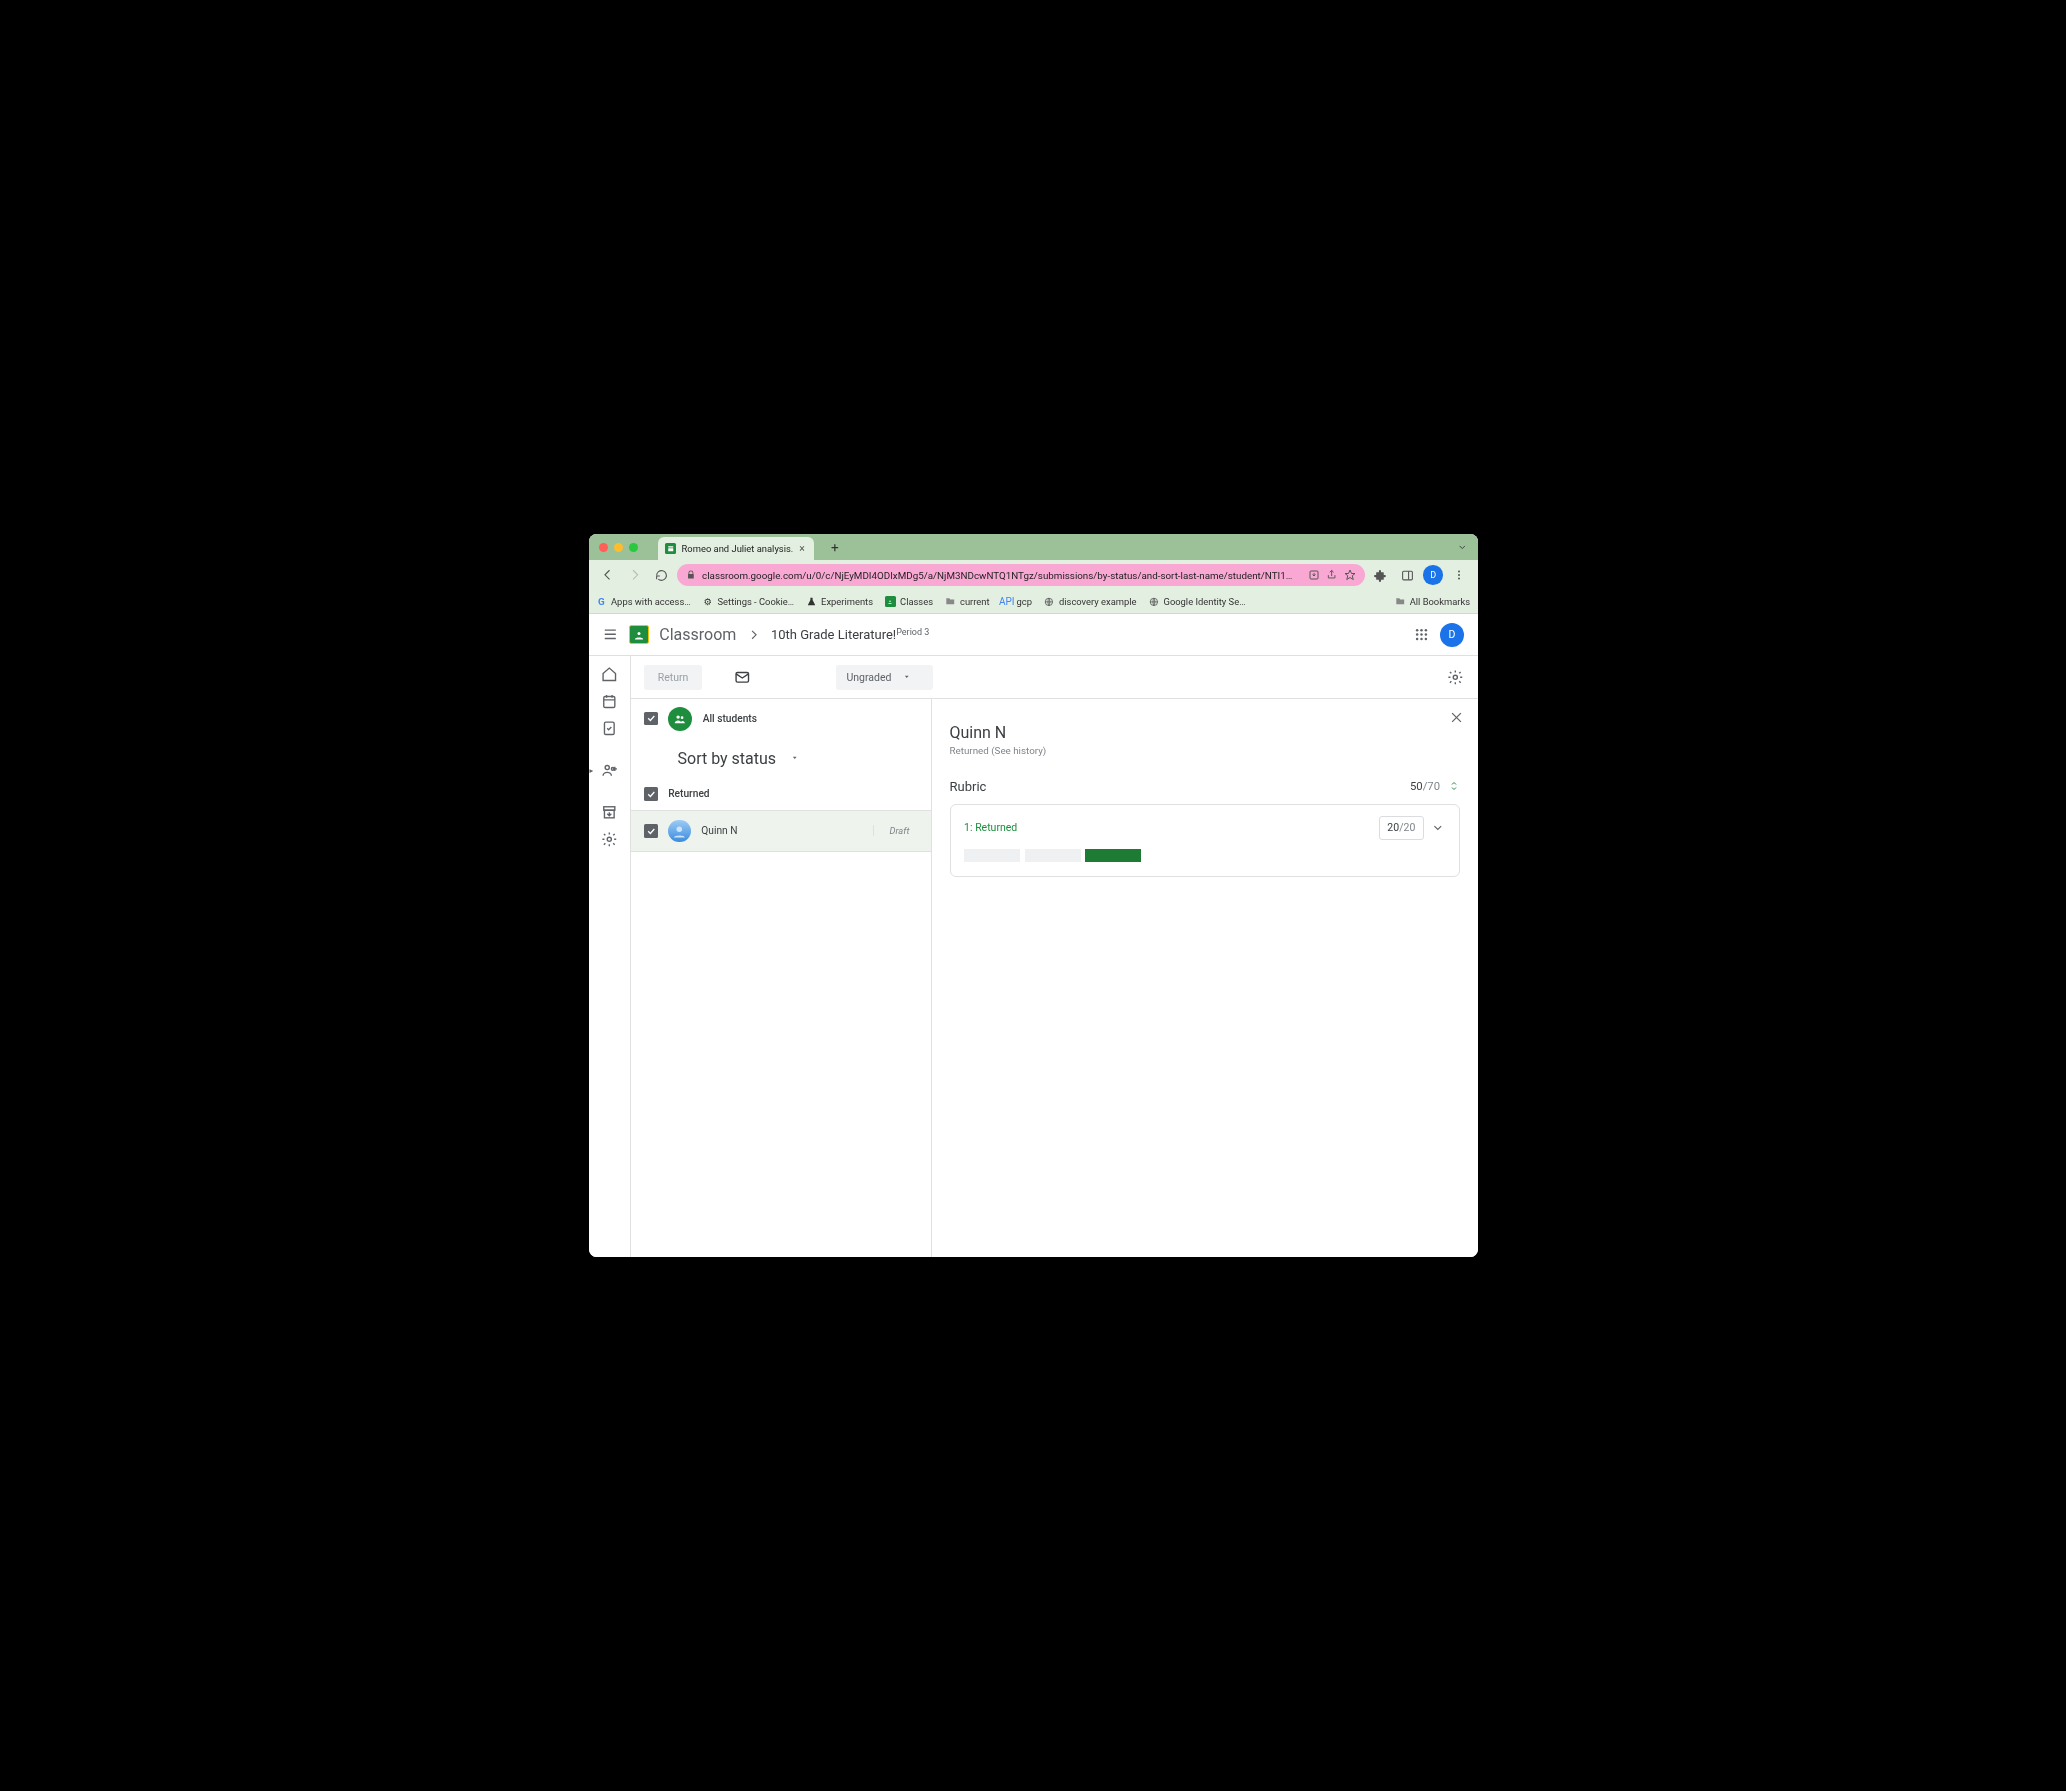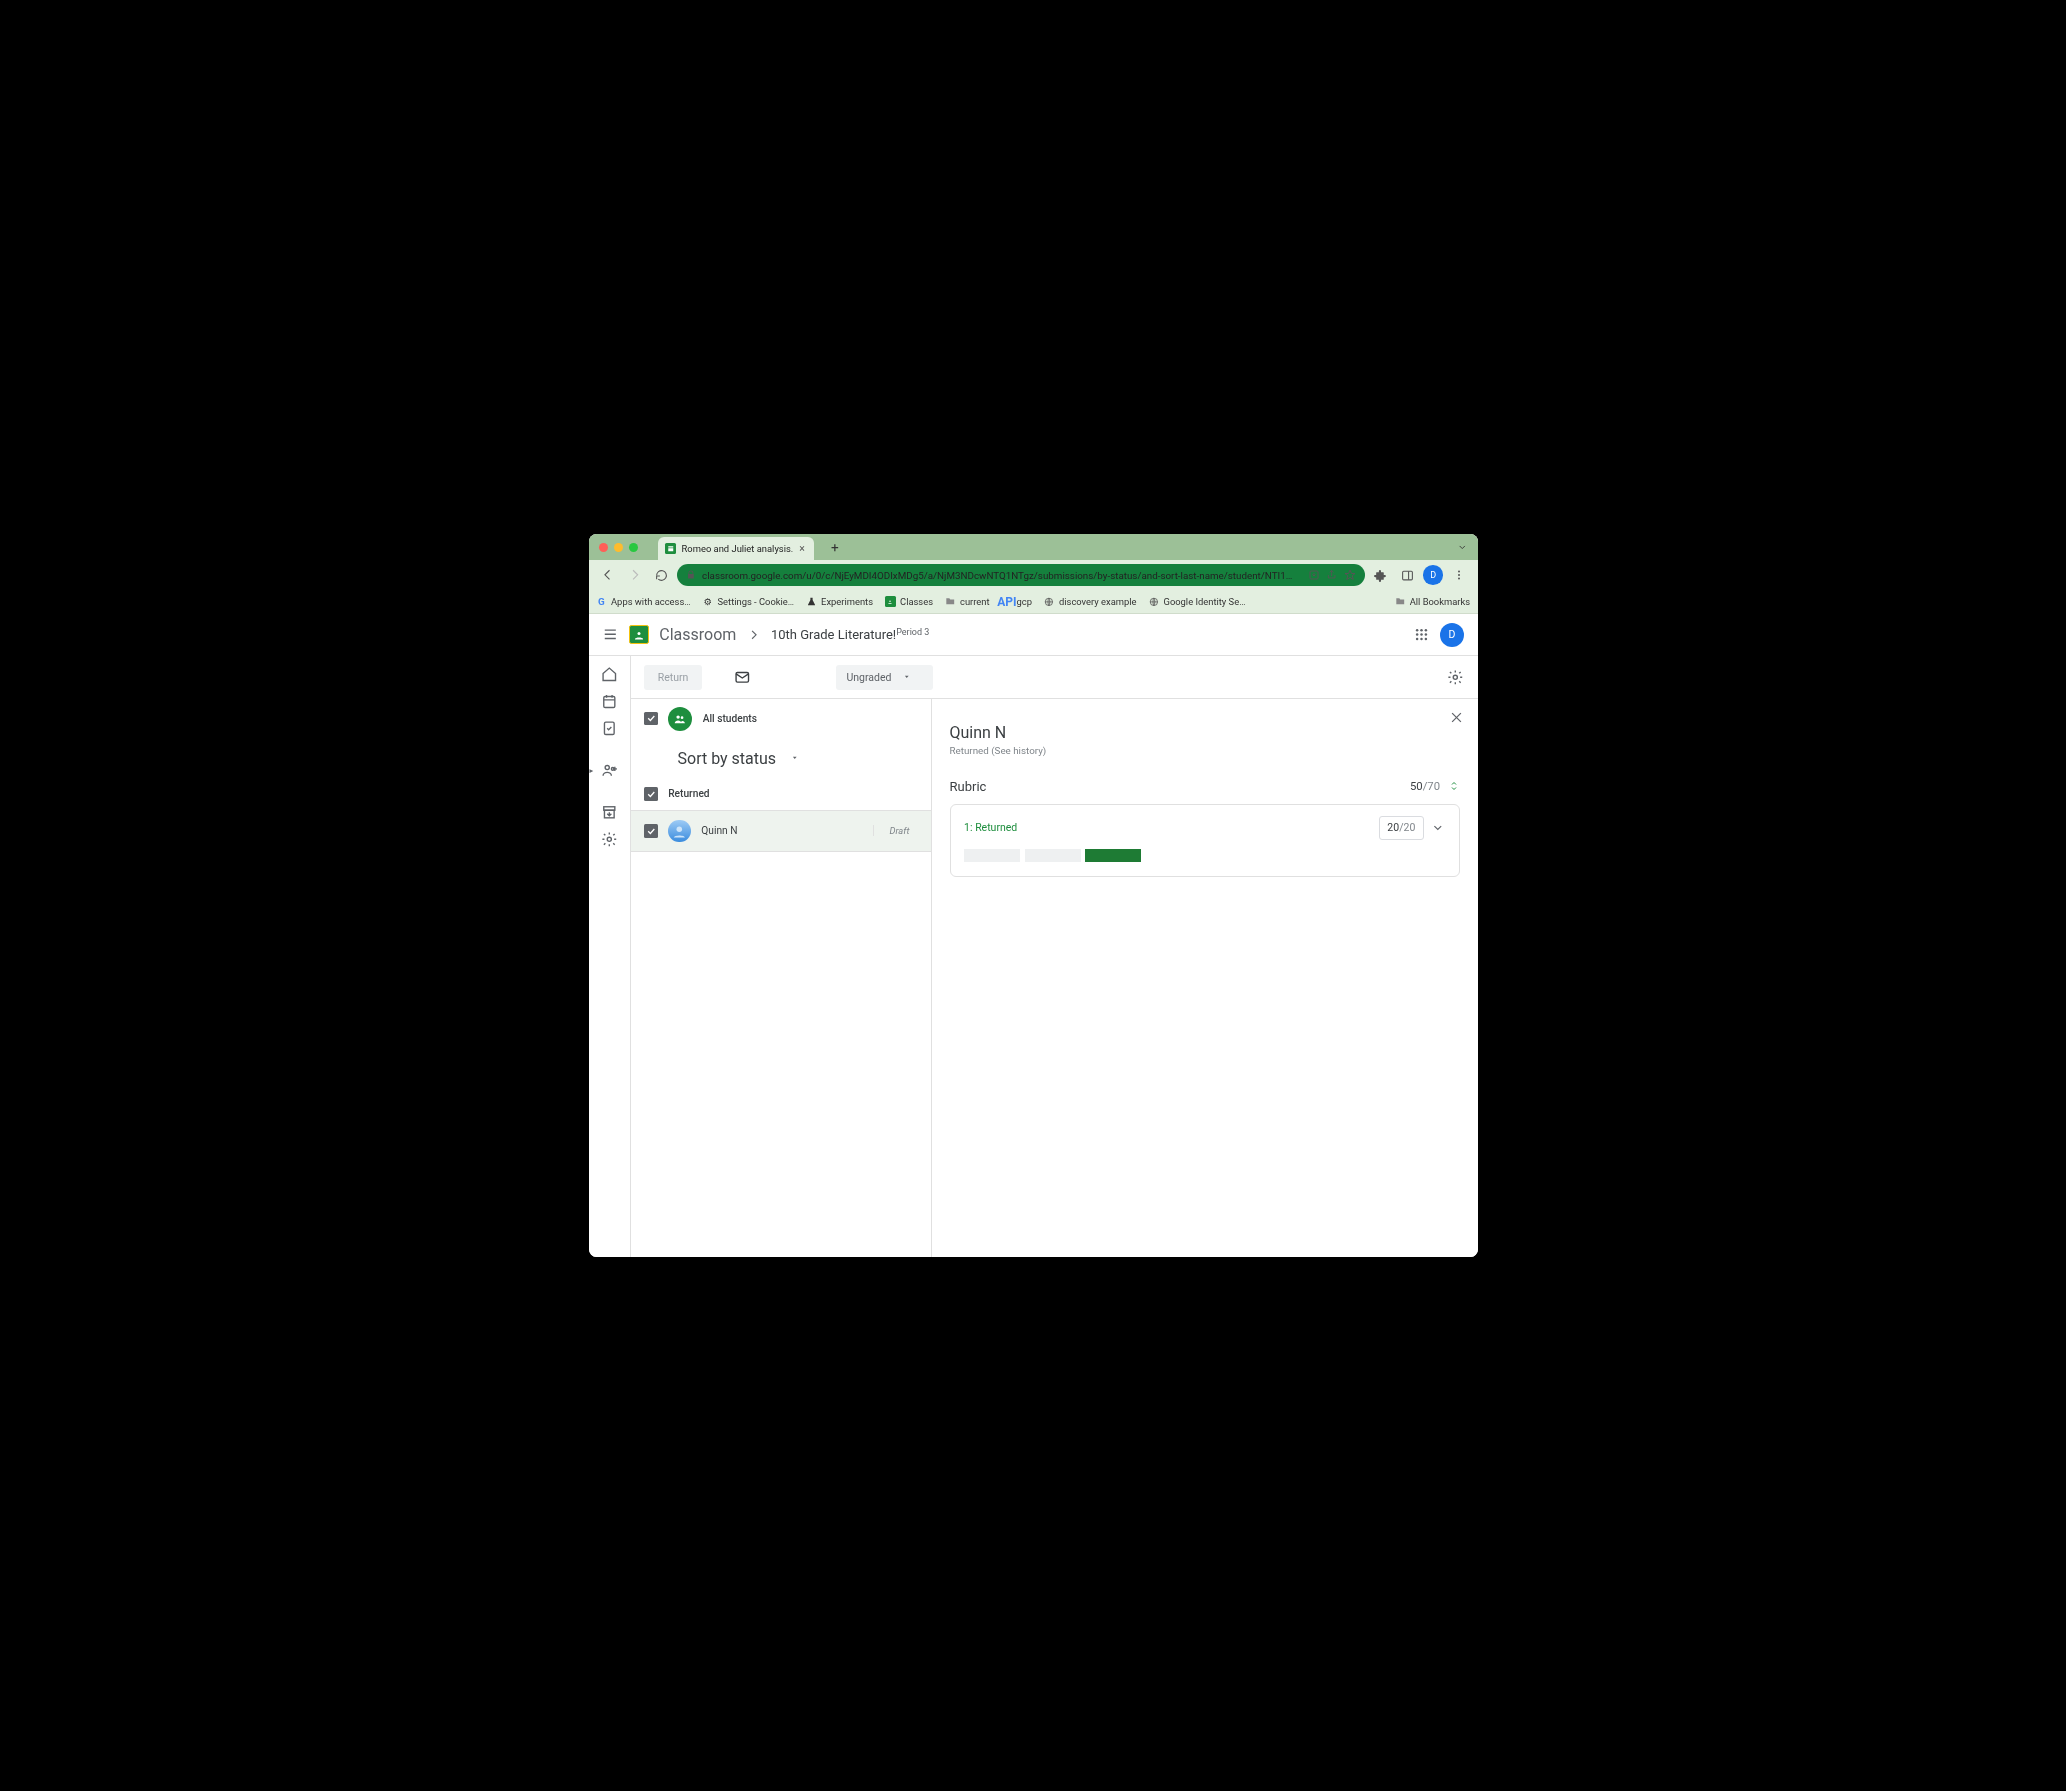--- a/index.html
+++ b/index.html
@@ -13,21 +13,21 @@
   .tab { margin-left:13.6px; background:#e3efe0; height:22.6px; border-radius:6px 6px 0 0; display:flex; align-items:center; padding:0 9px 0 7.5px; gap:6px; font-size:9.4px; color:#222; min-width:151px; position:relative; top:1.5px;}
   .tab .favicon { width:10.5px; height:10.5px; background:#1e8e3e; border-radius:1.5px; display:flex; align-items:center; justify-content:center; }
   .tab .favicon svg{width:7.5px;height:7.5px;fill:#fff;}
   .tab .close{ margin-left:auto; color:#555; font-size:10.5px; cursor:pointer;}
   .newtab { width:21px; height:21px; display:flex; align-items:center; justify-content:center; color:#333; font-size:13.6px; cursor:pointer; margin-left:4.5px;}
   .chev-down { margin-left:auto; color:#333; cursor:pointer;}
   
   .toolbar { background:#e3efe0; height:30px; display:flex; align-items:center; padding:0 7.5px; gap:4.5px;}
   .tbtn { width:22.6px; height:22.6px; display:flex; align-items:center; justify-content:center; color:#555; cursor:pointer; border-radius:50%;}
   .tbtn.disabled{color:#aaa; cursor:default;}
-  .urlbar { flex:1; background:#15803d; border-radius:15px; height:22.6px; display:flex; align-items:center; padding:0 9px; gap:6px; font-size:9.8px; color:#222;}
+  .urlbar { flex:1; background:#f9a8d4; border-radius:15px; height:22.6px; display:flex; align-items:center; padding:0 9px; gap:6px; font-size:9.8px; color:#222;}
   .urlbar .lock{color:#555;}
   .urlbar .urltext{flex:1; white-space:nowrap; overflow:hidden; text-overflow:ellipsis;}
   .bookmarks { background:#e3efe0; height:24px; display:flex; align-items:center; padding:0 7.5px; gap:12px; font-size:9.4px; color:#333; border-bottom:0.8px solid #d0dccb;}
   .bm { display:flex; align-items:center; gap:4.5px; cursor:pointer; white-space:nowrap;}
   .bm .ic{width:10.5px;height:10.5px;display:flex;align-items:center;justify-content:center;}
   .bookmarks .spacer{flex:1;}
   
   .app { flex:1; display:flex; flex-direction:column; background:#fff; overflow:hidden;}
   .app-header { height:42px; display:flex; align-items:center; padding:0 13.6px; gap:10.5px; border-bottom:0.8px solid #e0e0e0;}
   .menu-btn{cursor:pointer;color:#5f6368;}
@@ -224,21 +224,21 @@
       </div>
     <div class="bm">
         <span class="ic">
           <svg width="10.5" height="10.5" viewBox="0 0 24 24" fill="#888">
             <path d="M3 5h7l2 3h9v11H3z"></path>
           </svg>
         </span>
         <span>current</span>
       </div>
     <div class="bm">
-        <span class="ic" style="color:#4285f4;font-size:12px;font-weight:bold">API</span>
+        <span class="ic" style="color:#4285f4;font-size:10px;font-weight:normal">API</span>
         <span>gcp</span>
       </div>
     <div class="bm">
         <span class="ic">
           <svg width="9.8" height="9.8" viewBox="0 0 24 24" fill="none" stroke="#555" stroke-width="2">
             <circle cx="12" cy="12" r="9"></circle>
             <path d="M3 12h18M12 3c3 3 3 15 0 18M12 3c-3 3-3 15 0 18"></path>
           </svg>
         </span>
         <span>discovery example</span>

